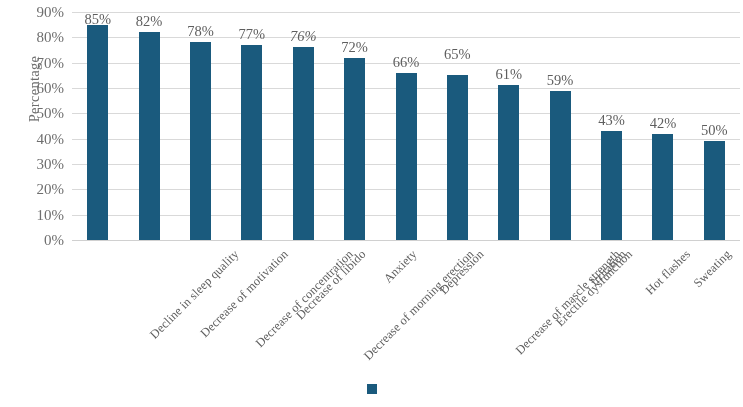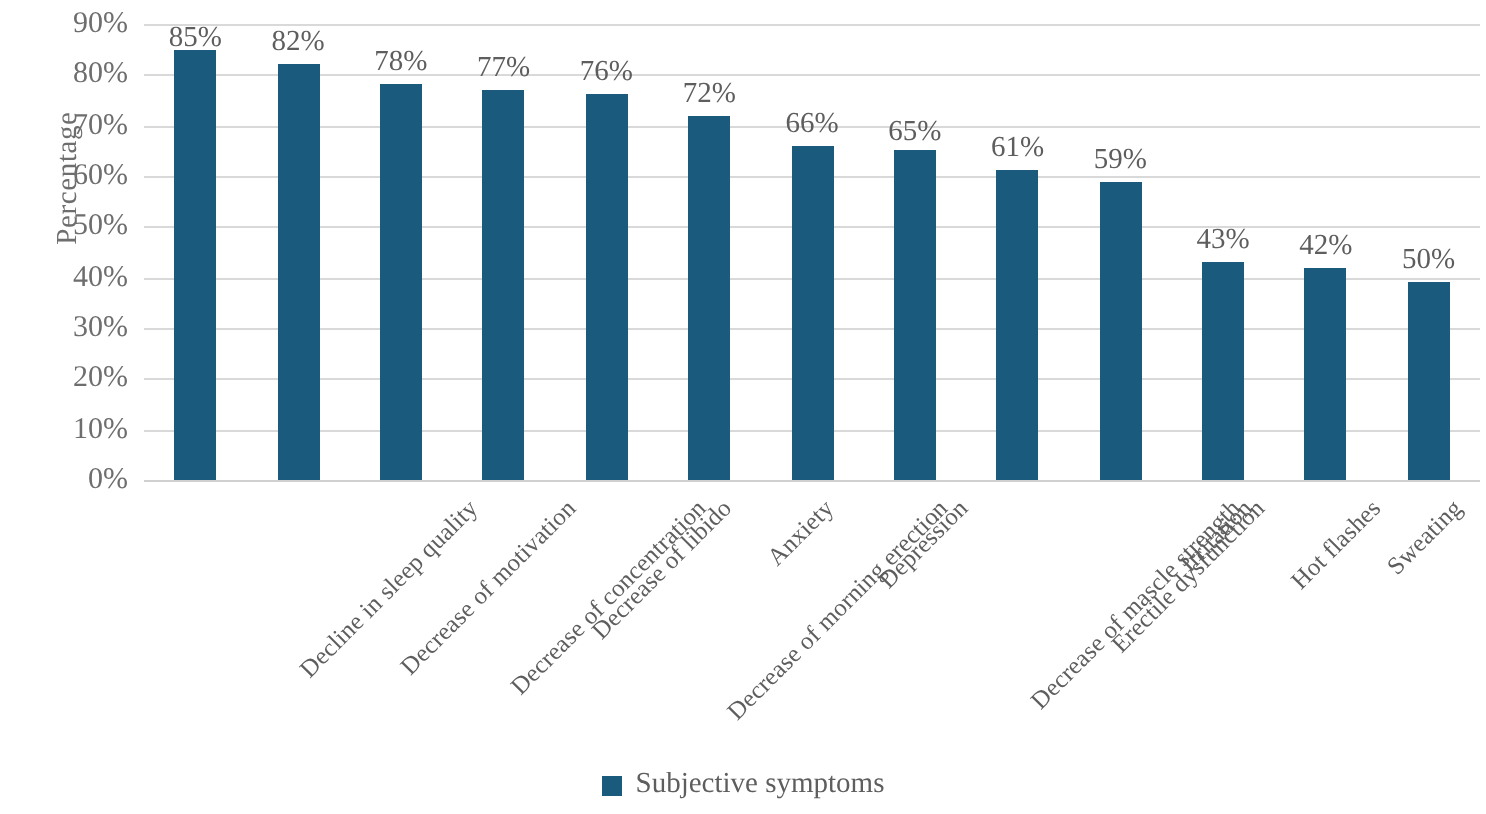--- a/index.html
+++ b/index.html
@@ -172,27 +172,27 @@
       <div class="gridline" style="top: 0px;"></div>
       <div class="bar" title="Decline in sleep quality 85%" style="left: 15.1923px; height: 215.333px; background: rgb(26, 90, 125);"></div>
       <div class="bar-label" style="left: -4.30769px; top: 0px;">85%</div>
       <div class="bar" title="Decrease of motivation 82%" style="left: 66.5769px; height: 207.733px; background: rgb(26, 90, 125);"></div>
       <div class="bar-label" style="left: 47.0769px; top: 2.26667px;">82%</div>
       <div class="bar" title="Decrease of concentration 78%" style="left: 117.962px; height: 197.6px; background: rgb(26, 90, 125);"></div>
       <div class="bar-label" style="left: 98.4615px; top: 12.4px;">78%</div>
       <div class="bar" title="Decrease of libido 77%" style="left: 169.346px; height: 195.067px; background: rgb(26, 90, 125);"></div>
       <div class="bar-label" style="left: 149.846px; top: 14.9333px;">77%</div>
       <div class="bar" title="Decrease of morning erection 76%" style="left: 220.731px; height: 192.533px; background: rgb(26, 90, 125);"></div>
-      <div class="bar-label" style="left: 201.231px; top: 17.4667px;">76%</div>
+      <div class="bar-label" style="left: 201.231px; top: 17.4667px; font-style: italic;">76%</div>
       <div class="bar" title="Anxiety 72%" style="left: 272.115px; height: 182.4px; background: rgb(26, 90, 125);"></div>
       <div class="bar-label" style="left: 252.615px; top: 27.6px;">72%</div>
       <div class="bar" title="Depression 66%" style="left: 323.5px; height: 167.2px; background: rgb(26, 90, 125);"></div>
       <div class="bar-label" style="left: 304px; top: 42.8px;">66%</div>
       <div class="bar" title="Decrease of mascle strength 65%" style="left: 374.885px; height: 164.667px; background: rgb(26, 90, 125);"></div>
-      <div class="bar-label" style="left: 355.385px; top: 47px;">65%</div>
+      <div class="bar-label" style="left: 355.385px; top: 35px;">65%</div>
       <div class="bar" title="Erectile dysfunction 61%" style="left: 426.269px; height: 154.533px; background: rgb(26, 90, 125);"></div>
       <div class="bar-label" style="left: 406.769px; top: 55.4667px;">61%</div>
       <div class="bar" title="Irritation 59%" style="left: 477.654px; height: 149.467px; background: rgb(26, 90, 125);"></div>
       <div class="bar-label" style="left: 458.154px; top: 60.5333px;">59%</div>
       <div class="bar" title="Hot flashes 43%" style="left: 529.038px; height: 108.933px; background: rgb(26, 90, 125);"></div>
       <div class="bar-label" style="left: 509.538px; top: 101.067px;">43%</div>
       <div class="bar" title="Sweating 42%" style="left: 580.423px; height: 106.4px; background: rgb(26, 90, 125);"></div>
       <div class="bar-label" style="left: 560.923px; top: 103.6px;">42%</div>
       <div class="bar" title="Joint pain 39%" style="left: 631.808px; height: 98.8px; background: rgb(26, 90, 125);"></div>
       <div class="bar-label" style="left: 612.308px; top: 111.2px;">50%</div>
@@ -209,16 +209,15 @@
       <div class="x-label" style="left: 399.385px;">Decrease of mascle strength</div>
       <div class="x-label" style="left: 450.769px;">Erectile dysfunction</div>
       <div class="x-label" style="left: 502.154px;">Irritation</div>
       <div class="x-label" style="left: 553.538px;">Hot flashes</div>
       <div class="x-label" style="left: 604.923px;">Sweating</div>
       <div class="x-label" style="left: 656.308px;">Joint pain</div>
     </div>
 
   <div class="legend">
     <span class="legend-swatch"></span>
-    <span class="legend-label">Subjective symptoms</span>
   </div>
 
 </div>
 
 </body></html>

